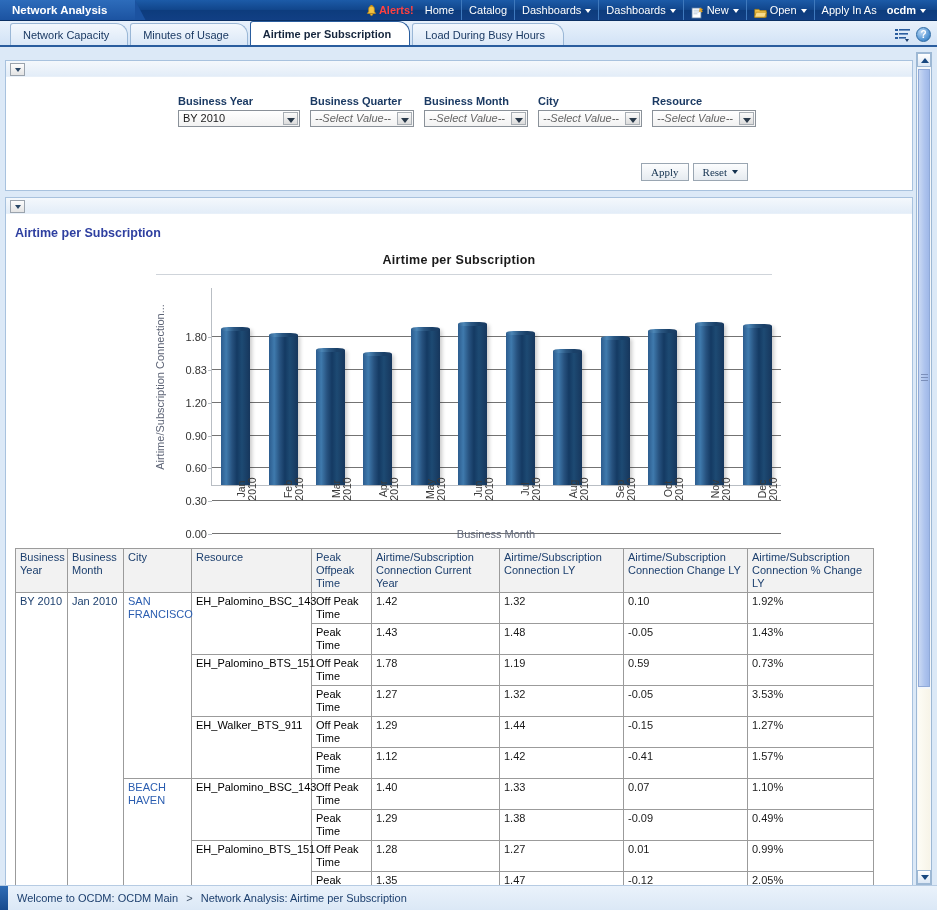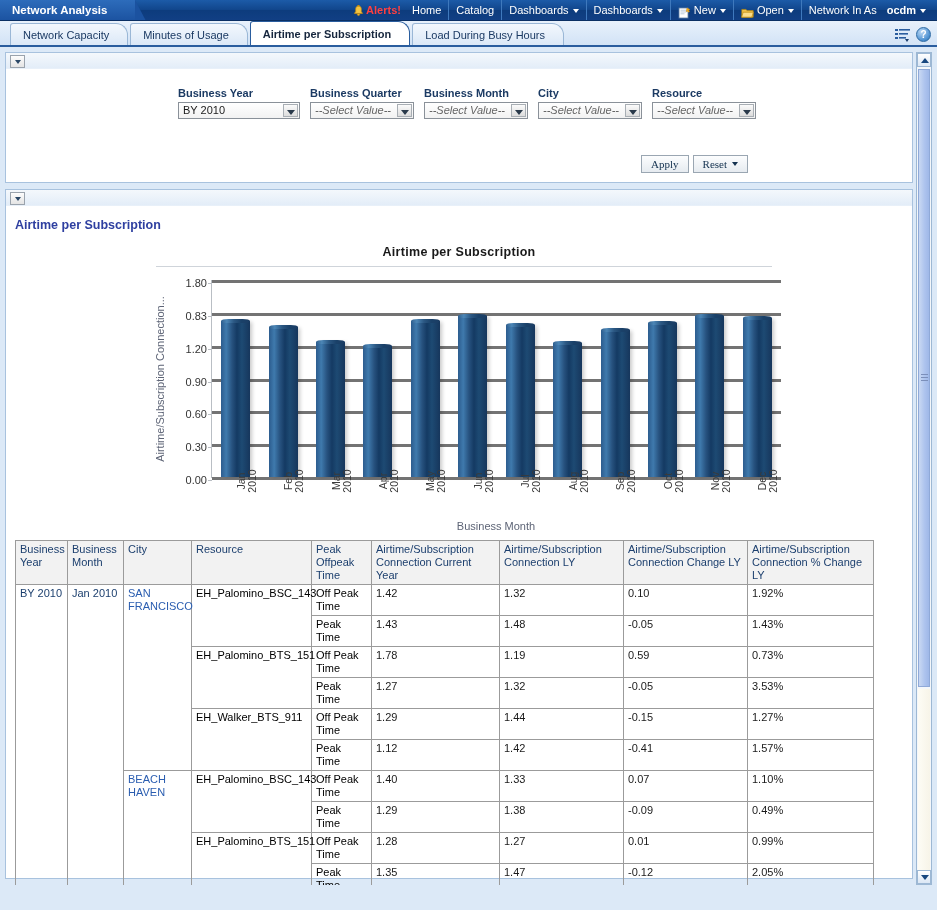--- a/index.html
+++ b/index.html
@@ -129,21 +129,21 @@
     color: #ffffff; font-size: 10px; font-weight: bold;
     text-align: center; line-height: 14px;
     cursor: pointer;
   }
 
   
   .content {
     position: relative;
     height: 838px;
     background: #dce9f7;
-    padding: 5px 5px 0 5px;
+    padding: 13px 5px 0 5px;
   }
   .scrollhost {
     position: relative;
     width: 927px;
     height: 833px;
     overflow: hidden;
   }
   .inner {
     position: relative;
     width: 908px;
@@ -272,21 +272,22 @@
   .plot {
     position: absolute;
     left: 205px; top: 40px;
     width: 570px; height: 198px;
     background: #ffffff;
     border-left: 1px solid #b9bec4;
     border-bottom: 1px solid #b9bec4;
   }
   .gridline {
     position: absolute; left: 0; right: 0;
-    border-top: 3px solid #737373;
+    border-top: 1px solid #737373;
+    margin-top: 48px;
   }
   .ytick {
     position: absolute;
     right: 100%;
     margin-right: 5px;
     transform: translateY(-50%);
     font-size: 11px; color: #333;
     white-space: nowrap;
   }
   .ytick:after {
@@ -503,21 +504,21 @@
           <svg width="13" height="12" viewBox="0 0 13 12">
             <path d="M0.8 2.4 h4.2 l1 1.2 h6.2 v6.6 h-11.4 Z" fill="#f2c14a" stroke="#b8860b" stroke-width=".7"></path>
             <path d="M2.2 5.2 h10.2 l-1.6 5 h-10.2 Z" fill="#fadc8a" stroke="#b8860b" stroke-width=".7"></path>
           </svg>
         </span>
         <span>Open</span>
         <span class="caret-d"></span>
       </div>
 
       <div class="gnav-item noborder">
-        <span>Network In As</span>
+        <span>Apply In As</span>
       </div>
       <div class="gnav-item user-name noborder">
         <span>ocdm</span>
         <span class="caret-d"></span>
       </div>
     </div>
   </div>
 
   <div class="tabbar">
     <div class="tab">
@@ -863,14 +864,22 @@
     <div class="vscroll">
       <div class="vs-btn vs-up"></div>
       <div class="vs-thumb">
         <span class="vs-grip"></span>
       </div>
       <div class="vs-track-lower"></div>
       <div class="vs-btn vs-dn"></div>
     </div>
   </div>
 
+  <div class="footer">
+    <span class="footer-bar"></span>
+    <div class="crumb">
+      <a>Welcome to OCDM: OCDM Main</a>
+      <span class="sep">&gt;</span>
+      <span>Network Analysis: Airtime per Subscription</span>
+    </div>
+  </div>
 
 </div>
 
 </body></html>

